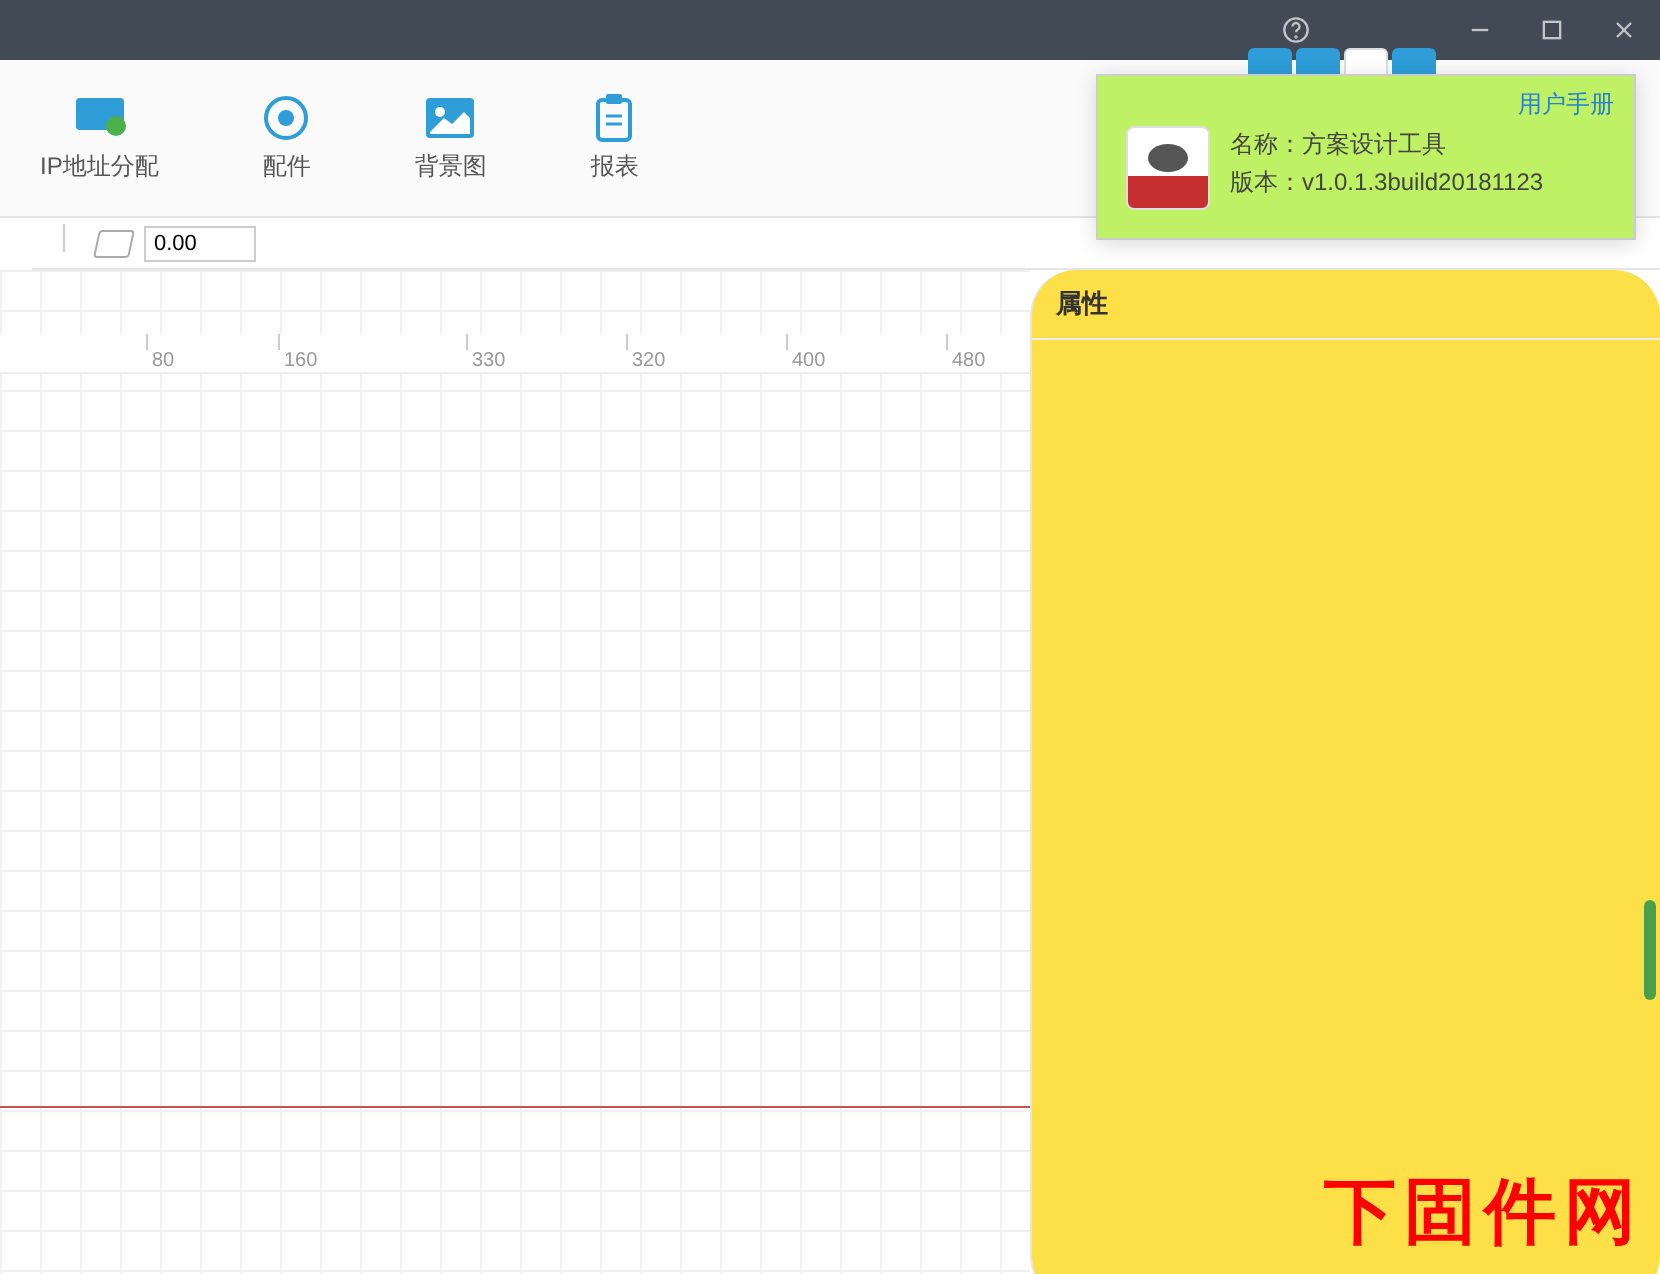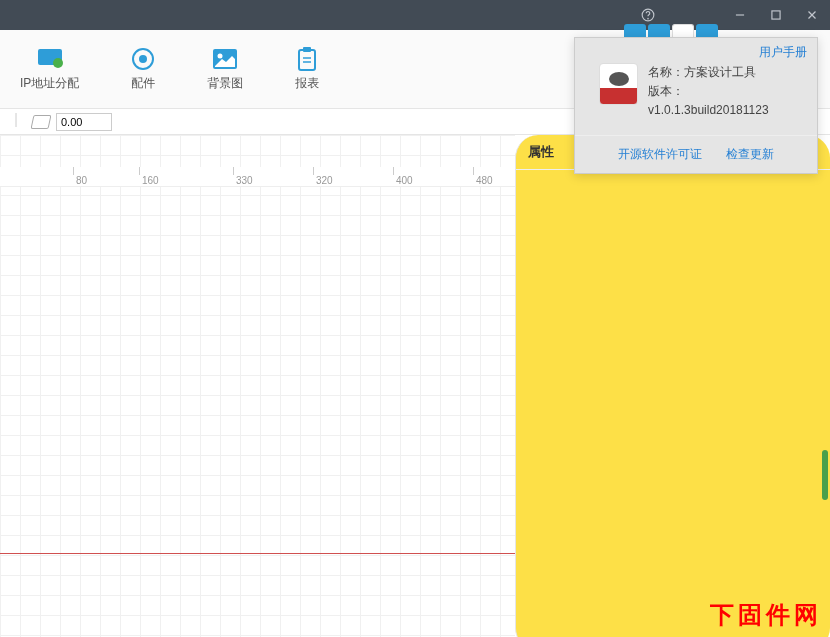--- a/index.html
+++ b/index.html
@@ -10,21 +10,21 @@
     .titlebar-icon svg { width: 14px; height: 14px; }
     
     .tabs-indicator { position: absolute; top: 24px; left: 624px; display: flex; gap: 2px; }
     .tab-blue { width: 22px; height: 16px; background: #2e9dd8; border-radius: 3px 3px 0 0; }
     
     .toolbar { height: 79px; background: #fafafa; border-bottom: 1px solid #e5e5e5; display: flex; align-items: center; padding-left: 20px; gap: 50px; }
     .toolbar-item { display: flex; flex-direction: column; align-items: center; gap: 4px; cursor: pointer; }
     .toolbar-icon { width: 28px; height: 24px; display: flex; align-items: center; justify-content: center; }
     .toolbar-label { font-size: 12px; color: #555; }
     
-    .subtool { height: 26px; background: #fff; border-bottom: 1px solid #e5e5e5; display: flex; align-items: center; padding-left: 10px; gap: 6px; }
+    .subtool { height: 26px; background: #fff; border-bottom: 1px solid #e5e5e5; display: flex; align-items: center; padding-left: 10px; gap: 6px; margin-left: 16px; }
     .eraser-icon { width: 18px; height: 14px; border: 1px solid #aaa; border-radius: 2px; transform: skewX(-12deg); }
     .size-input { width: 56px; height: 18px; border: 1px solid #ccc; font-size: 11px; padding: 0 4px; text-align: left; }
     
     .content { display: flex; height: calc(100% - 121px); }
     .canvas-area { flex: 1; position: relative; background: #fff; overflow: hidden; }
     
     .ruler-h { height: 20px; position: relative; background: #fff; border-bottom: 1px solid #eee; }
     .ruler-tick { position: absolute; top: 0; font-size: 10px; color: #999; border-left: 1px solid #ccc; padding-left: 2px; height: 8px; }
     .ruler-tick span { position: relative; top: 8px; }
     
@@ -33,32 +33,32 @@
         linear-gradient(#f0f0f0 1px, transparent 1px),
         linear-gradient(90deg, #f0f0f0 1px, transparent 1px);
       background-size: 20px 20px;
       padding-top: 32px;
     }
     .red-line { position: absolute; left: 0; right: 0; height: 1px; background: #d05050; top: 418px; }
     
     .sidebar-right { width: 315px; border-left: 1px solid #e5e5e5; background: #fde047; display: flex; flex-direction: column; border-radius: 23px; }
     .prop-header { padding: 8px 12px; font-size: 13px; font-weight: bold; color: #333; border-bottom: 1px solid #eee; }
     
-    .help-popup { position: absolute; top: 37px; right: 12px; width: 244px; background: #e5e5e5; border: 1px solid #ccc; box-shadow: 0 2px 10px rgba(0,0,0,0.15); z-index: 100; }
+    .help-popup { position: absolute; top: 37px; right: 12px; width: 270px; background: #bef264; border: 1px solid #ccc; box-shadow: 0 2px 10px rgba(0,0,0,0.15); z-index: 100; }
     .popup-header { display: flex; justify-content: flex-end; padding: 6px 10px 0; }
     .popup-manual { color: #2680d4; font-size: 12px; cursor: pointer; }
-    .popup-body { display: flex; padding: 2px 24px 14px; gap: 10px; }
+    .popup-body { display: flex; padding: 2px 14px 14px; gap: 10px; }
     .app-icon { width: 42px; height: 42px; border: 1px solid #ddd; border-radius: 4px; display: flex; align-items: flex-end; justify-content: center; padding-bottom: 2px; background: linear-gradient(#fff 60%, #c73030 60%); position: relative; }
     .app-icon::before { content: ""; position: absolute; top: 8px; width: 20px; height: 14px; background: #555; border-radius: 50%; }
     .app-info { font-size: 12px; color: #444; line-height: 1.6; }
     .popup-footer { display: flex; justify-content: center; gap: 24px; padding: 10px; border-top: 1px solid #eee; }
     .popup-link { color: #2680d4; font-size: 12px; cursor: pointer; }
     
     .watermark { position: absolute; right: 8px; bottom: 6px; text-align: right; z-index: 50; }
-    .wm-line1 { font-family: "SimHei", sans-serif; font-size: 24px; font-weight: bold; color: #ff0000; letter-spacing: 4px; }
+    .wm-line1 { font-family: "SimHei", sans-serif; font-size: 36px; font-weight: bold; color: #ff0000; letter-spacing: 4px; }
     .wm-line2 { font-family: Arial; font-size: 18px; font-weight: bold; font-style: italic; color: #ffb400; text-shadow: 1px 1px 0 #555; }
     
     .scroll-ind { position: absolute; right: 2px; top: 450px; width: 6px; height: 50px; background: #4aa04a; border-radius: 3px; }
   </style>
 </head>
 <body>
 
 <div class="titlebar">
   <div class="titlebar-icon">
     <svg viewBox="0 0 24 24" fill="none" stroke="currentColor" stroke-width="2">
@@ -168,23 +168,19 @@
   <div class="popup-header">
     <span class="popup-manual">用户手册</span>
   </div>
   <div class="popup-body">
     <div class="app-icon"></div>
     <div class="app-info">
       <div><span>名称：</span><span>方案设计工具</span></div>
       <div><span>版本：</span><span>v1.0.1.3build20181123</span></div>
     </div>
   </div>
-  <div class="popup-footer">
-    <span class="popup-link">开源软件许可证</span>
-    <span class="popup-link">检查更新</span>
-  </div>
 </div>
 
 <div class="scroll-ind"></div>
 
 <div class="watermark">
   <div class="wm-line1">下固件网</div>
 </div>
 
 </body></html>

